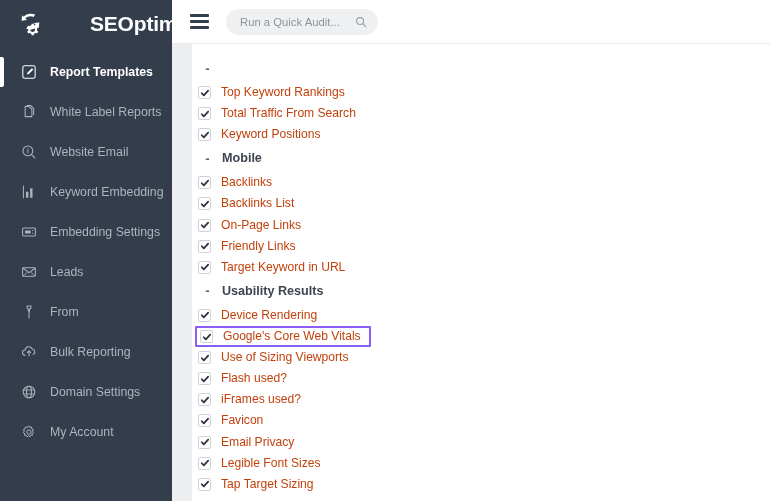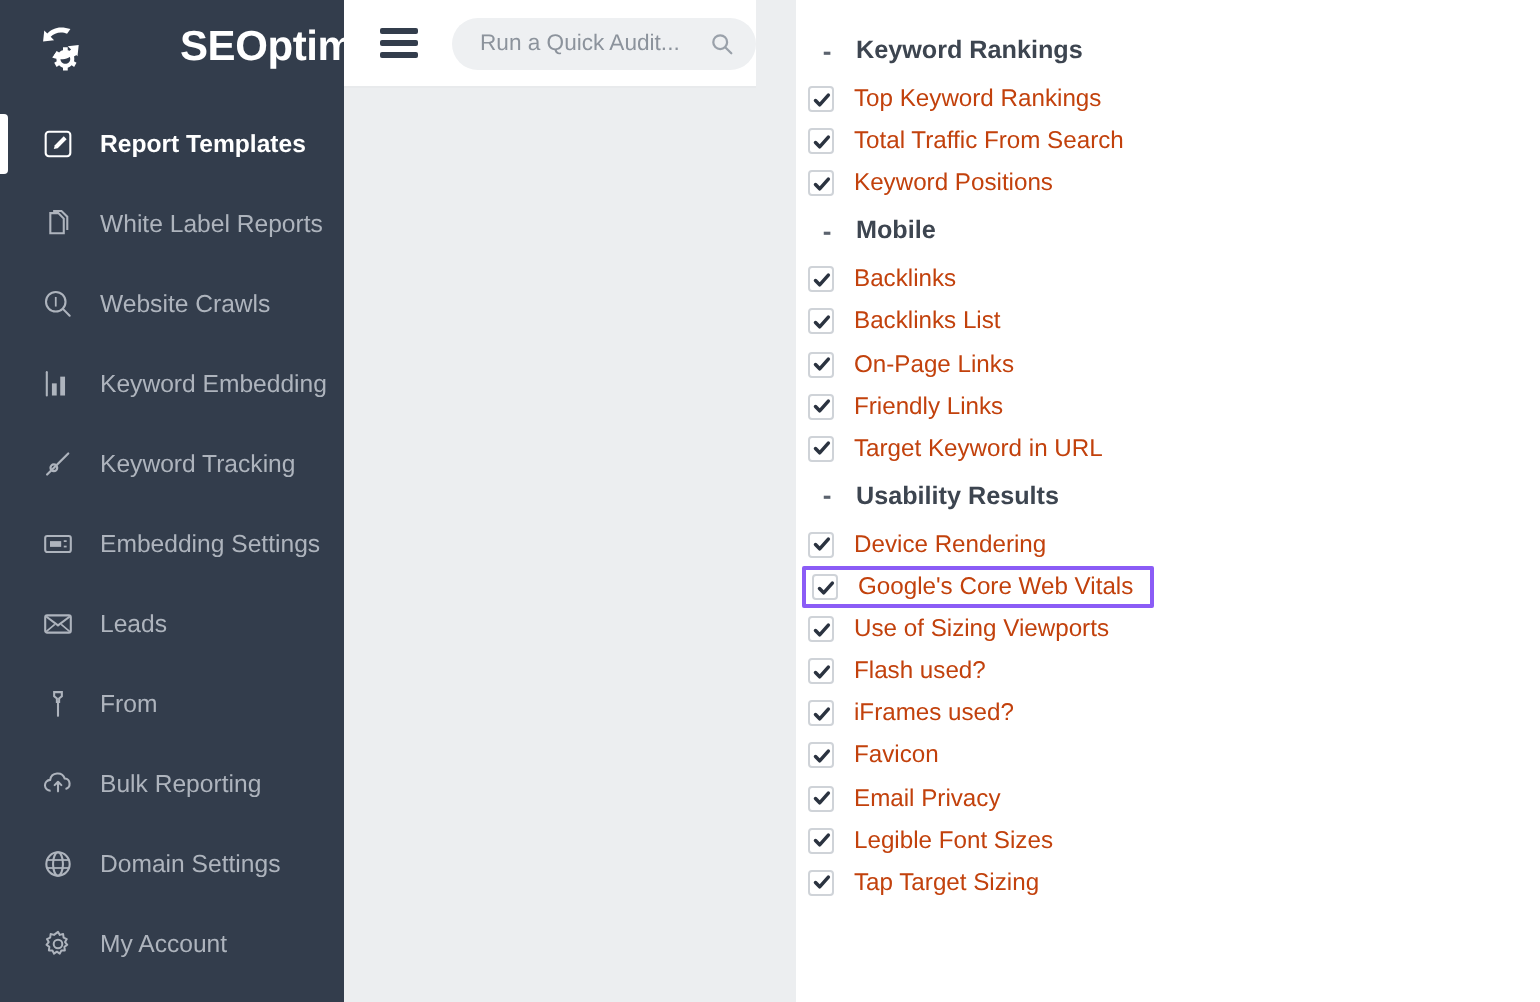--- a/index.html
+++ b/index.html
@@ -89,21 +89,21 @@
     width: 4px;
     background: #ffffff;
     border-radius: 0 2px 2px 0;
   }
 
   
   #right {
     flex: 1 1 auto;
     height: 501px;
     display: flex;
-    flex-direction: row;
+    flex-direction: column;
     background: #eceef0;
     min-width: 0;
   }
 
   #topbar {
     height: 44px;
     flex: 0 0 44px;
     background: #ffffff;
     display: flex;
     align-items: center;
@@ -276,40 +276,31 @@
           <span class="nav-label">White Label Reports</span>
         </div>
         <div class="nav-item">
           <span class="nav-icon">
             <svg viewBox="0 0 20 20" width="16" height="16" fill="none" stroke="currentColor" stroke-width="1.3">
               <circle cx="8.6" cy="8.6" r="6.1"></circle>
               <line x1="8.6" y1="5.6" x2="8.6" y2="11.6" stroke-width="1.1"></line>
               <line x1="13.2" y1="13.2" x2="17.3" y2="17.3" stroke-linecap="round"></line>
             </svg>
           </span>
-          <span class="nav-label">Website Crawls</span>
+          <span class="nav-label">Website Email</span>
         </div>
         <div class="nav-item">
           <span class="nav-icon">
             <svg viewBox="0 0 20 20" width="16" height="16" fill="none" stroke="currentColor" stroke-width="1.3">
               <line x1="3" y1="2.6" x2="3" y2="17.2" stroke-linecap="round"></line>
               <rect x="6.2" y="9.6" width="3" height="7.6" fill="currentColor" stroke="none"></rect>
               <rect x="11.4" y="5.4" width="3" height="11.8" fill="currentColor" stroke="none"></rect>
             </svg>
           </span>
           <span class="nav-label">Keyword Embedding</span>
-        </div>
-        <div class="nav-item">
-          <span class="nav-icon">
-            <svg viewBox="0 0 20 20" width="16" height="16" fill="none" stroke="currentColor" stroke-width="1.4">
-              <line x1="3.2" y1="16.6" x2="16.4" y2="3.4" stroke-linecap="round"></line>
-              <circle cx="7.4" cy="12.4" r="2.1"></circle>
-            </svg>
-          </span>
-          <span class="nav-label">Keyword Tracking</span>
         </div>
         <div class="nav-item">
           <span class="nav-icon">
             <svg viewBox="0 0 20 20" width="16" height="16" fill="none" stroke="currentColor" stroke-width="1.3">
               <rect x="2" y="5" width="16" height="10" rx="1.3"></rect>
               <rect x="5" y="8.2" width="7" height="3.6" fill="currentColor" stroke="none"></rect>
               <line x1="13.6" y1="8.2" x2="15.4" y2="8.2" stroke-width="1.1"></line>
               <line x1="13.6" y1="11.6" x2="15.4" y2="11.6" stroke-width="1.1"></line>
             </svg>
           </span>
@@ -385,21 +376,20 @@
           </svg>
         </span>
       </div>
     </header>
 
     <div id="content-wrap">
       <section id="panel">
           <div class="group">
             <div class="group-header">
               <span class="group-toggle">-</span>
-              <span>Keyword Rankings</span>
             </div>
             <div class="opt-row">
               <span class="cb">
                 <svg viewBox="0 0 12 12" width="10" height="10" fill="none" stroke="currentColor" stroke-width="2.1" stroke-linecap="round" stroke-linejoin="round">
                   <path d="M2.1 6.3l2.5 2.6 5.2-5.8"></path>
                 </svg>
               </span>
               <span class="opt-label">Top Keyword Rankings</span>
             </div>
             <div class="opt-row">

